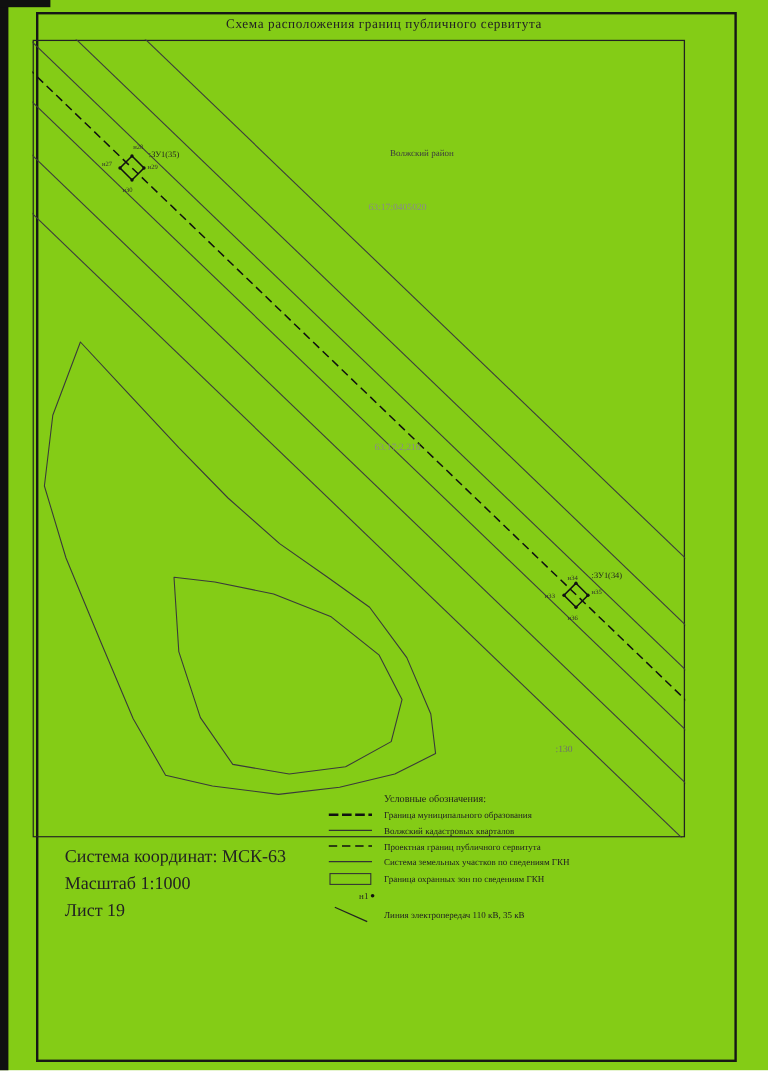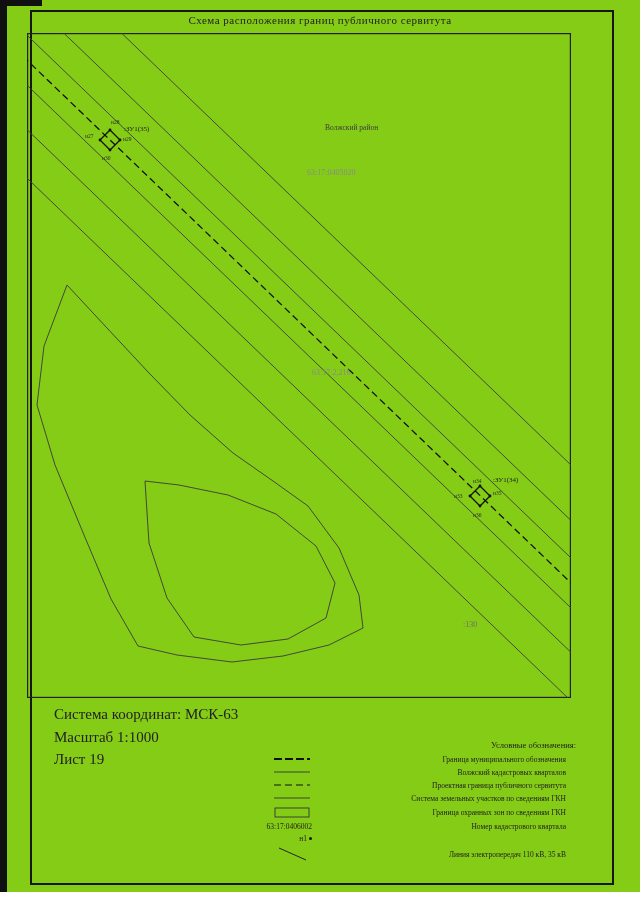--- a/index.html
+++ b/index.html
@@ -25,21 +25,21 @@
   .parcel{stroke:#3a3a3a;stroke-width:.9;fill:none;stroke-linejoin:round;}
   .diam{fill:none;stroke:#111;stroke-width:1.3;}
   .pdot{fill:#111;}
   .mlabel{font-size:7px;fill:#1f1f1f;}
   .plabel{font-size:5.5px;fill:#2e2e2e;}
   .glabel{font-size:8px;fill:#8a8a8a;}
   .rlabel{font-size:7.5px;fill:#3d3d3d;}
   .nlabel{font-size:8px;fill:#6f6f6f;}
 
   .coord-block{position:absolute;left:54px;top:703px;font-size:15px;line-height:1.5;color:#222;}
-  .legend{position:absolute;left:236px;top:740px;width:340px;text-align:right;}
+  .legend{position:absolute;left:236px;top:660px;width:340px;}
   .legend-title{font-size:8.5px;margin:0 0 4px 84px;color:#1d1d1d;}
   .lrow{display:flex;align-items:center;margin-bottom:3px;}
   .lsym{
     width:84px;flex:none;display:flex;justify-content:flex-end;align-items:center;
     padding-right:8px;box-sizing:border-box;
   }
   .ltext{font-size:7.5px;color:#222;white-space:nowrap;}
   .llabel{font-size:7.5px;width:246px;line-height:1.2;color:#222;}
   .dot{display:inline-block;width:3px;height:3px;background:#111;border-radius:50%;margin-left:2px;vertical-align:middle;}
 </style>
@@ -117,39 +117,39 @@
 
   <div class="legend">
     <div class="legend-title">Условные обозначения:</div>
 
     <div class="lrow">
       <span class="lsym">
         <svg width="40" height="10">
             <line x1="2" y1="5" x2="38" y2="5" stroke="#111" stroke-width="2.2" stroke-dasharray="8 3"></line>
           </svg>
       </span>
-      <span class="llabel">Граница муниципального обозначения</span>
+      <span class="llabel">Граница муниципального образования</span>
     </div>
 
     <div class="lrow">
       <span class="lsym">
         <svg width="40" height="10">
             <line x1="2" y1="5" x2="38" y2="5" stroke="#333" stroke-width="0.9"></line>
           </svg>
       </span>
       <span class="llabel">Волжский кадастровых кварталов</span>
     </div>
 
     <div class="lrow">
       <span class="lsym">
         <svg width="40" height="10">
             <line x1="2" y1="5" x2="38" y2="5" stroke="#111" stroke-width="1.2" stroke-dasharray="7 4"></line>
           </svg>
       </span>
-      <span class="llabel">Проектная граница публичного сервитута</span>
+      <span class="llabel">Проектная границ публичного сервитута</span>
     </div>
 
     <div class="lrow">
       <span class="lsym">
         <svg width="40" height="10">
             <line x1="2" y1="5" x2="38" y2="5" stroke="#333" stroke-width="0.9"></line>
           </svg>
       </span>
       <span class="llabel">Система земельных участков по сведениям ГКН</span>
     </div>
@@ -157,24 +157,20 @@
     <div class="lrow">
       <span class="lsym">
         <svg width="40" height="13">
             <rect x="3" y="2" width="34" height="9" fill="none" stroke="#333" stroke-width="0.9"></rect>
           </svg>
       </span>
       <span class="llabel">Граница охранных зон по сведениям ГКН</span>
     </div>
 
 
-    <div class="lrow">
-      <span class="lsym ltext">63:17:0406002</span>
-      <span class="llabel">Номер кадастрового квартала</span>
-    </div>
 
 
     <div class="lrow">
       <span class="lsym">
         <span class="ltext">н1</span>
           <span class="dot"></span>
       </span>
     </div>
 
     <div class="lrow">

